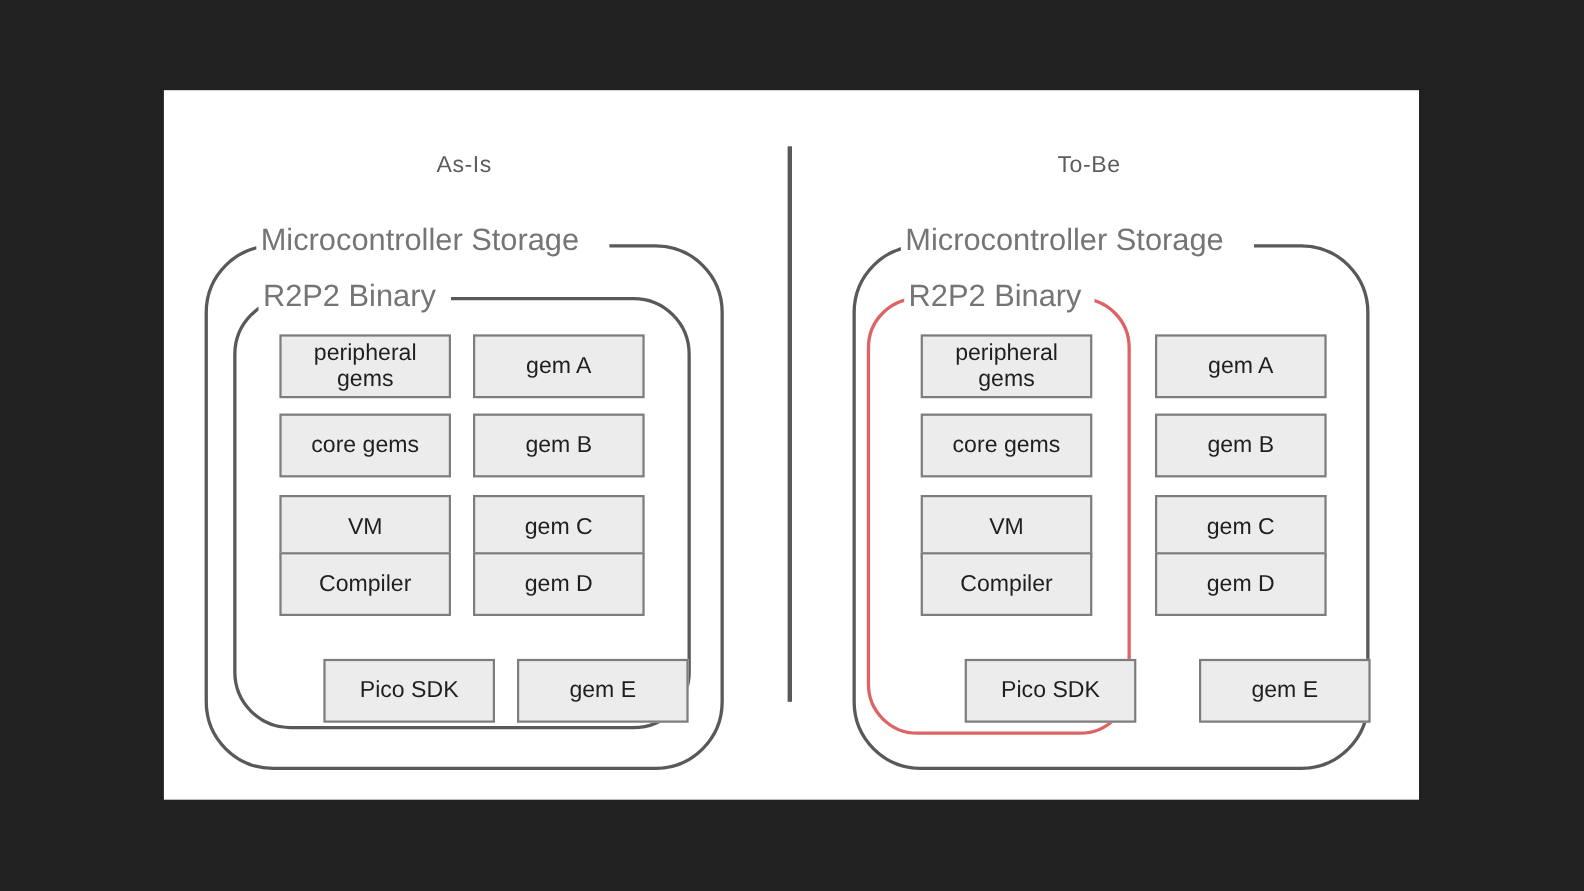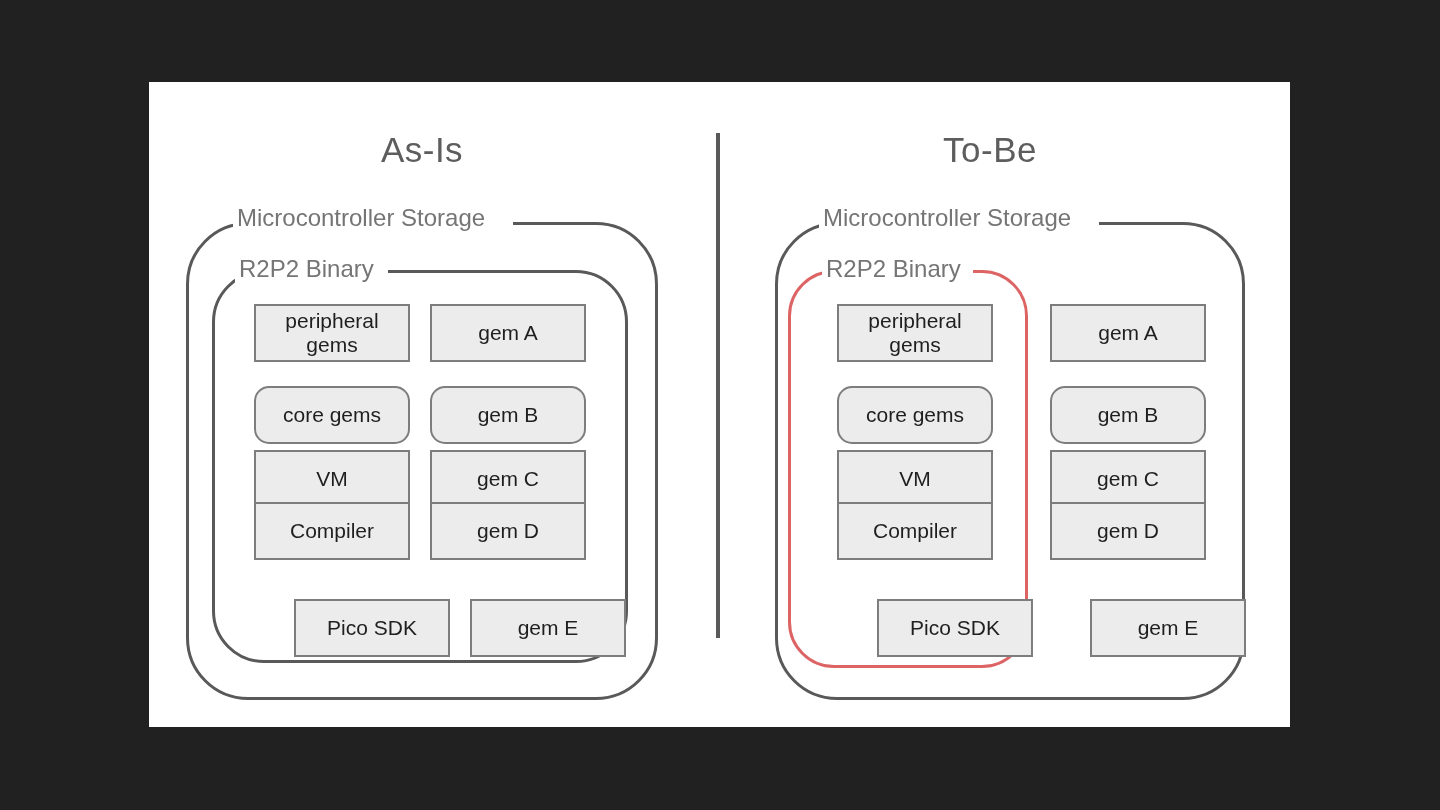--- a/index.html
+++ b/index.html
@@ -10,57 +10,57 @@
     overflow:hidden;
     position:relative;
   }
   .slide{
     position:absolute;left:149px;top:82px;
     width:1141px;height:645px;
     background:#ffffff;
   }
   .title{
     position:absolute;top:51px;height:34px;
-    margin:0;font-size:35px;font-weight:400;color:#5d5d5d;
+    margin:0;font-size:21px;font-weight:400;color:#5d5d5d;
     text-align:center;line-height:34px;letter-spacing:.5px;
   }
   .title-a{left:37px;width:472px;}
   .title-b{left:606px;width:470px;}
   .outline{
     position:absolute;border:3px solid #595959;background:transparent;
     box-sizing:border-box;
   }
   .outer-a{left:37px;top:140px;width:472px;height:478px;border-radius:62px;}
   .inner-a{left:63px;top:188px;width:416px;height:393px;border-radius:52px;}
   .outer-b{left:626px;top:140px;width:470px;height:478px;border-radius:62px;}
   .red-b{left:639px;top:188px;width:240px;height:398px;border-radius:46px;border-color:#dd6464;}
   .edge-label{
     position:absolute;z-index:2;
     background:#ffffff;
-    font-size:24px;line-height:28px;color:#757575;
+    font-size:28px;line-height:28px;color:#757575;
     padding:0 28px 0 4px;white-space:nowrap;
   }
   .storage-a{left:84px;top:122px;}
   .binary-a{left:86px;top:173px;padding-right:14px;}
   .storage-b{left:670px;top:122px;}
   .binary-b{left:673px;top:173px;padding-right:12px;}
   .box{
     position:absolute;z-index:1;
     width:156px;height:58px;
     background:#ececec;border:2px solid #7d7d7d;box-sizing:border-box;
     display:flex;align-items:center;justify-content:center;
     text-align:center;font-size:21px;line-height:1.15;color:#1f1f1f;
     padding:0 6px;
   }
   .c1a{left:105px;}
   .c2a{left:281px;}
   .c1b{left:688px;}
   .c2b{left:901px;}
   .r1{top:222px;}
-  .r2{top:304px;border-radius:15px;}
+  .r2{top:294px;}
   .r3{top:368px;}
   .r4{top:420px;}
   .r5{top:517px;margin-left:40px;}
   .divider{
     position:absolute;left:567px;top:51px;width:4px;height:505px;
     background:#595959;z-index:3;
   }
 </style>
 </head>
 <body>

